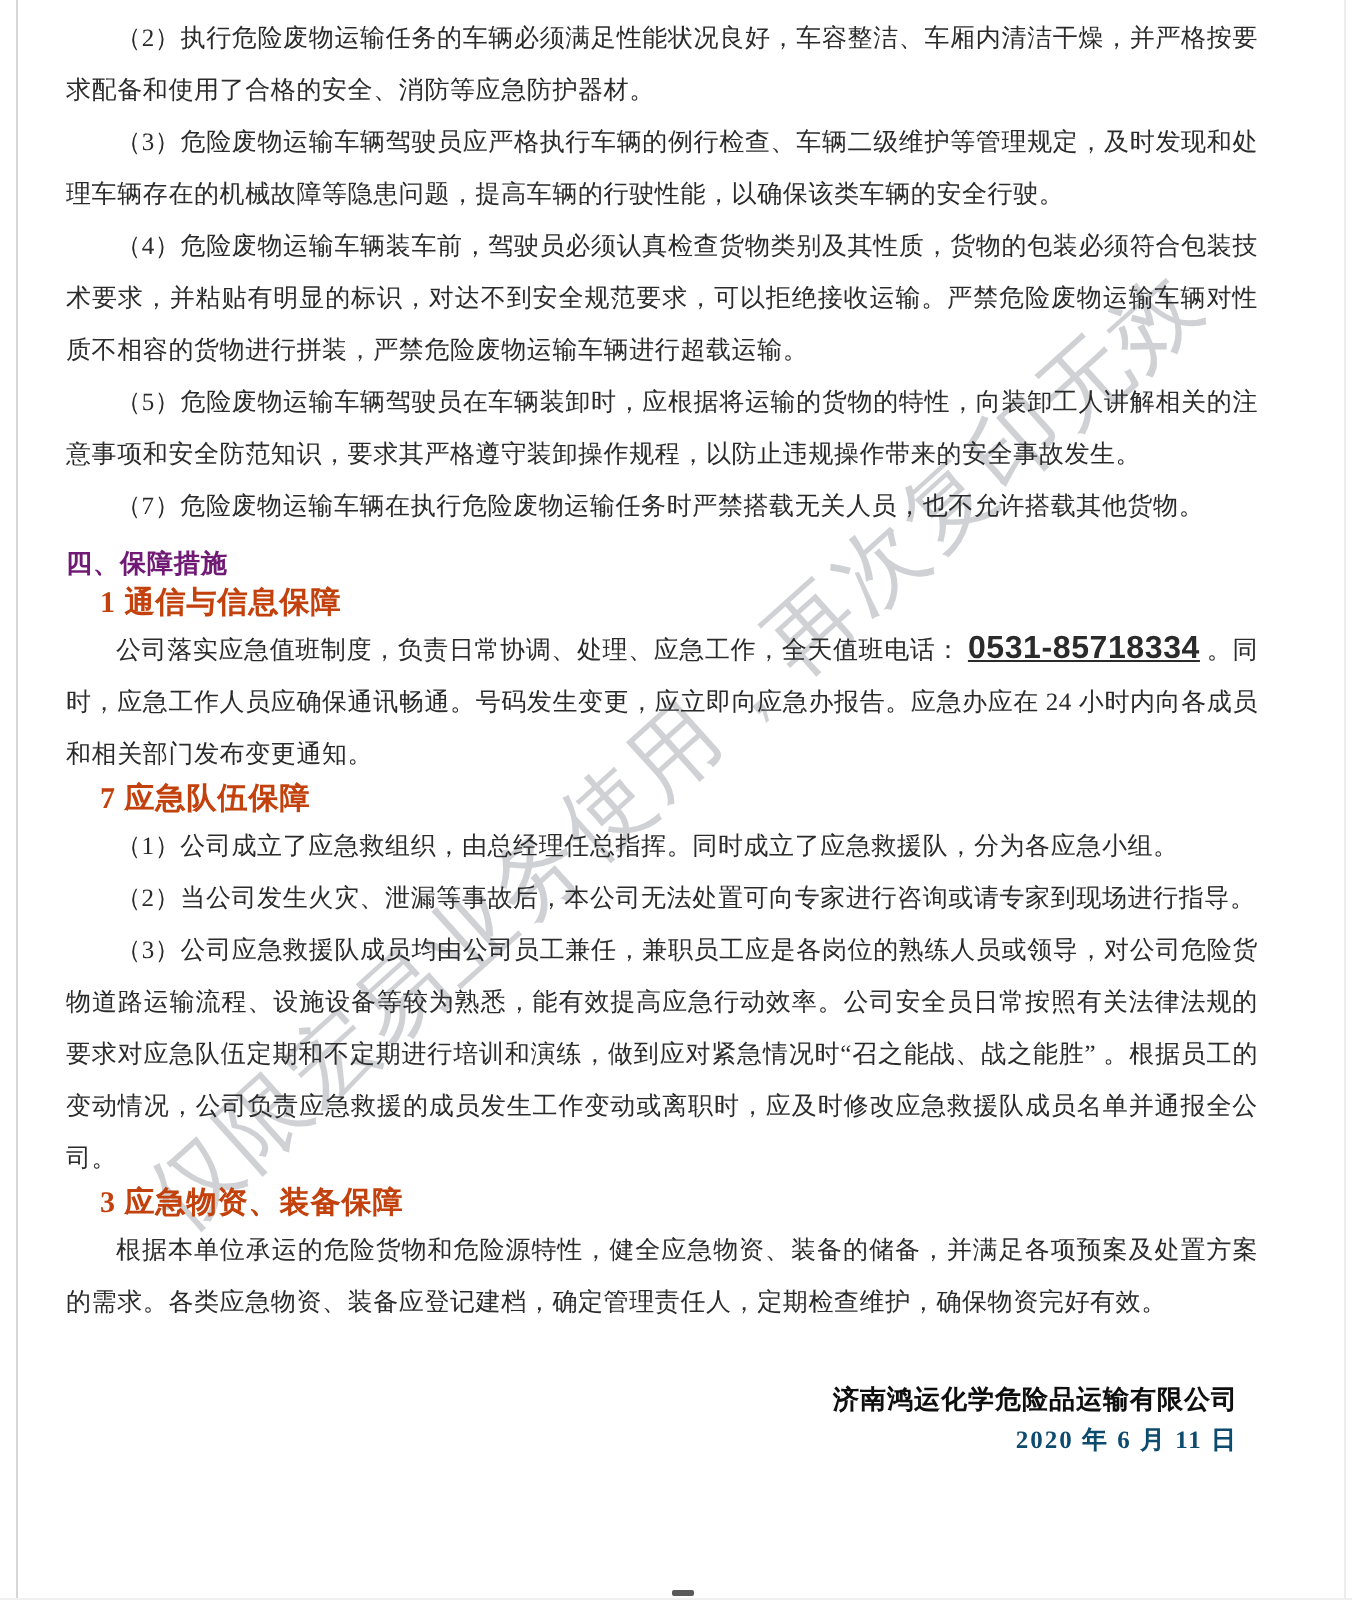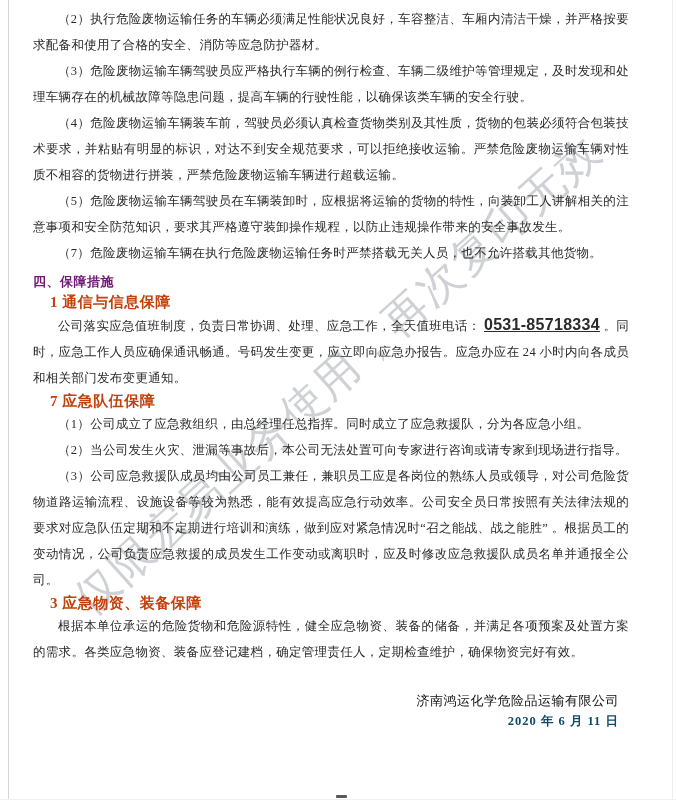--- a/index.html
+++ b/index.html
@@ -80,21 +80,21 @@
     text-decoration: underline;
   }
   .signature {
     margin-top: 26px;
     padding-right: 10px;
     text-align: right;
   }
   .sig-company {
     margin: 0;
     font-size: 13px;
-    font-weight: normal;
+    font-weight: bold;
     line-height: 20px;
     color: #0f0f0f;
     letter-spacing: 0.5px;
   }
   .sig-date {
     margin: 0;
     font-size: 12.5px;
     font-weight: bold;
     line-height: 21px;
     color: #0c4a6e;

